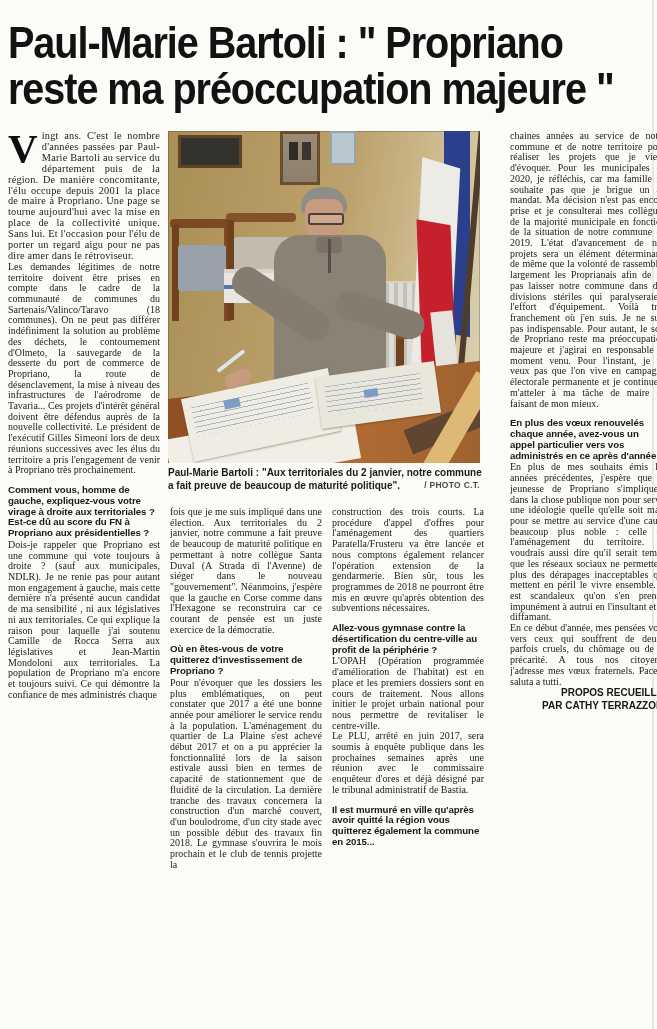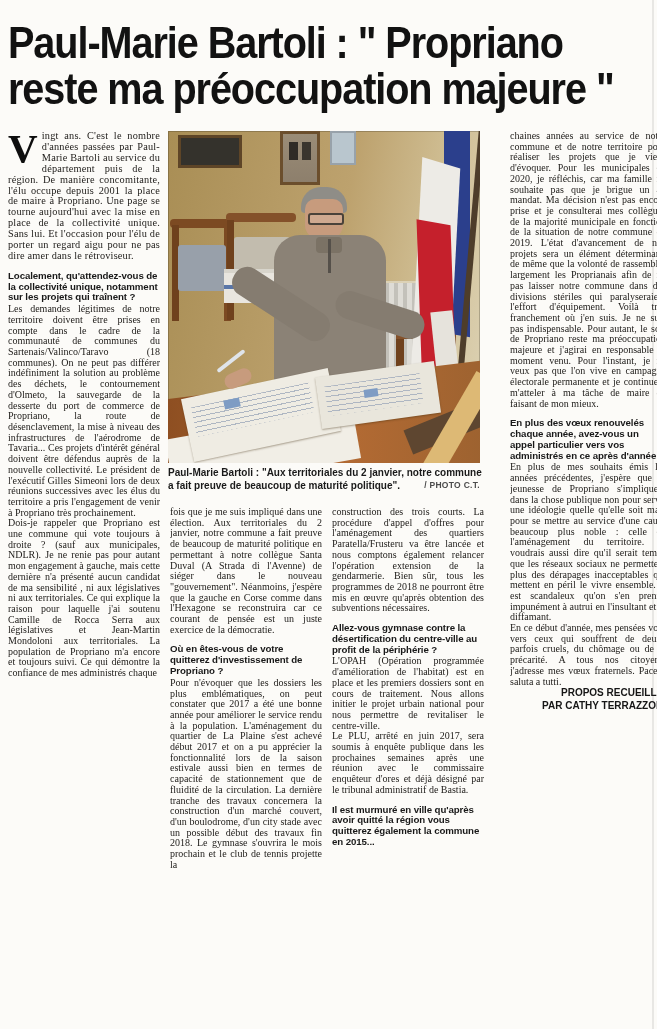--- a/index.html
+++ b/index.html
@@ -164,22 +164,22 @@
     <div class="ph-pole-light"></div>
   </div>
 
   <div class="caption">
     <span>Paul-Marie Bartoli : "Aux territoriales du 2 janvier, notre commune a fait preuve de beaucoup de maturité politique".</span>
     <span class="credit">/ PHOTO C.T.</span>
   </div>
 
   <div class="col c1">
       <p class="blk intro"><span class="dropcap">V</span>ingt ans. C'est le nombre d'années passées par Paul-Marie Bartoli au service du département puis de la région. De manière concomitante, l'élu occupe depuis 2001 la place de maire à Propriano. Une page se tourne aujourd'hui avec la mise en place de la collectivité unique. Sans lui. Et l'occasion pour l'élu de porter un regard aigu pour ne pas dire amer dans le rétroviseur.</p>
-      <p class="blk q">Localement, qu'attendez-vous de la collectivité unique, notamment sur les projets qui traînent ?</p>
       <p class="blk a">Les demandes légitimes de notre territoire doivent être prises en compte dans le cadre de la communauté de communes du Sartenais/Valinco/Taravo (18 communes). On ne peut pas différer indéfiniment la solution au problème des déchets, le contournement d'Olmeto, la sauvegarde de la desserte du port de commerce de Propriano, la route de désenclavement, la mise à niveau des infrastructures de l'aérodrome de Tavaria... Ces projets d'intérêt général doivent être défendus auprès de la nouvelle collectivité. Le président de l'exécutif Gilles Simeoni lors de deux réunions successives avec les élus du territoire a pris l'engagement de venir à Propriano très prochainement.</p>
+      <p class="blk q">Comment vous, homme de gauche, expliquez-vous votre virage à droite aux territoriales ? Est-ce dû au score du FN à Propriano aux présidentielles ?</p>
       <p class="blk a">Dois-je rappeler que Propriano est une commune qui vote toujours à droite ? (sauf aux municipales, NDLR). Je ne renie pas pour autant mon engagement à gauche, mais cette dernière n'a présenté aucun candidat de ma sensibilité , ni aux législatives ni aux territoriales. Ce qui explique la raison pour laquelle j'ai soutenu Camille de Rocca Serra aux législatives et Jean-Martin Mondoloni aux territoriales. La population de Propriano m'a encore et toujours suivi. Ce qui démontre la confiance de mes administrés chaque</p>
     </div>
   <div class="col c2">
       <p class="blk a">fois que je me suis impliqué dans une élection. Aux territoriales du 2 janvier, notre commune a fait preuve de beaucoup de maturité politique en permettant à notre collègue Santa Duval (A Strada di l'Avenne) de siéger dans le nouveau "gouvernement". Néanmoins, j'espère que la gauche en Corse comme dans l'Hexagone se reconstruira car ce courant de pensée est un juste exercice de la démocratie.</p>
       <p class="blk q">Où en êtes-vous de votre quitterez d'investissement de Propriano ?</p>
       <p class="blk a">Pour n'évoquer que les dossiers les plus emblématiques, on peut constater que 2017 a été une bonne année pour améliorer le service rendu à la population. L'aménagement du quartier de La Plaine s'est achevé début 2017 et on a pu apprécier la fonctionnalité lors de la saison estivale aussi bien en termes de capacité de stationnement que de fluidité de la circulation. La dernière tranche des travaux concernera la construction d'un marché couvert, d'un boulodrome, d'un city stade avec un possible début des travaux fin 2018. Le gymnase s'ouvrira le mois prochain et le club de tennis projette la</p>
     </div>
   <div class="col c3">
       <p class="blk a">construction des trois courts. La procédure d'appel d'offres pour l'aménagement des quartiers Paratella/Frusteru va être lancée et nous comptons également relancer l'opération extension de la gendarmerie. Bien sûr, tous les programmes de 2018 ne pourront être mis en œuvre qu'après obtention des subventions nécessaires.</p>
       <p class="blk q">Allez-vous gymnase contre la désertification du centre-ville au profit de la périphérie ?</p>

